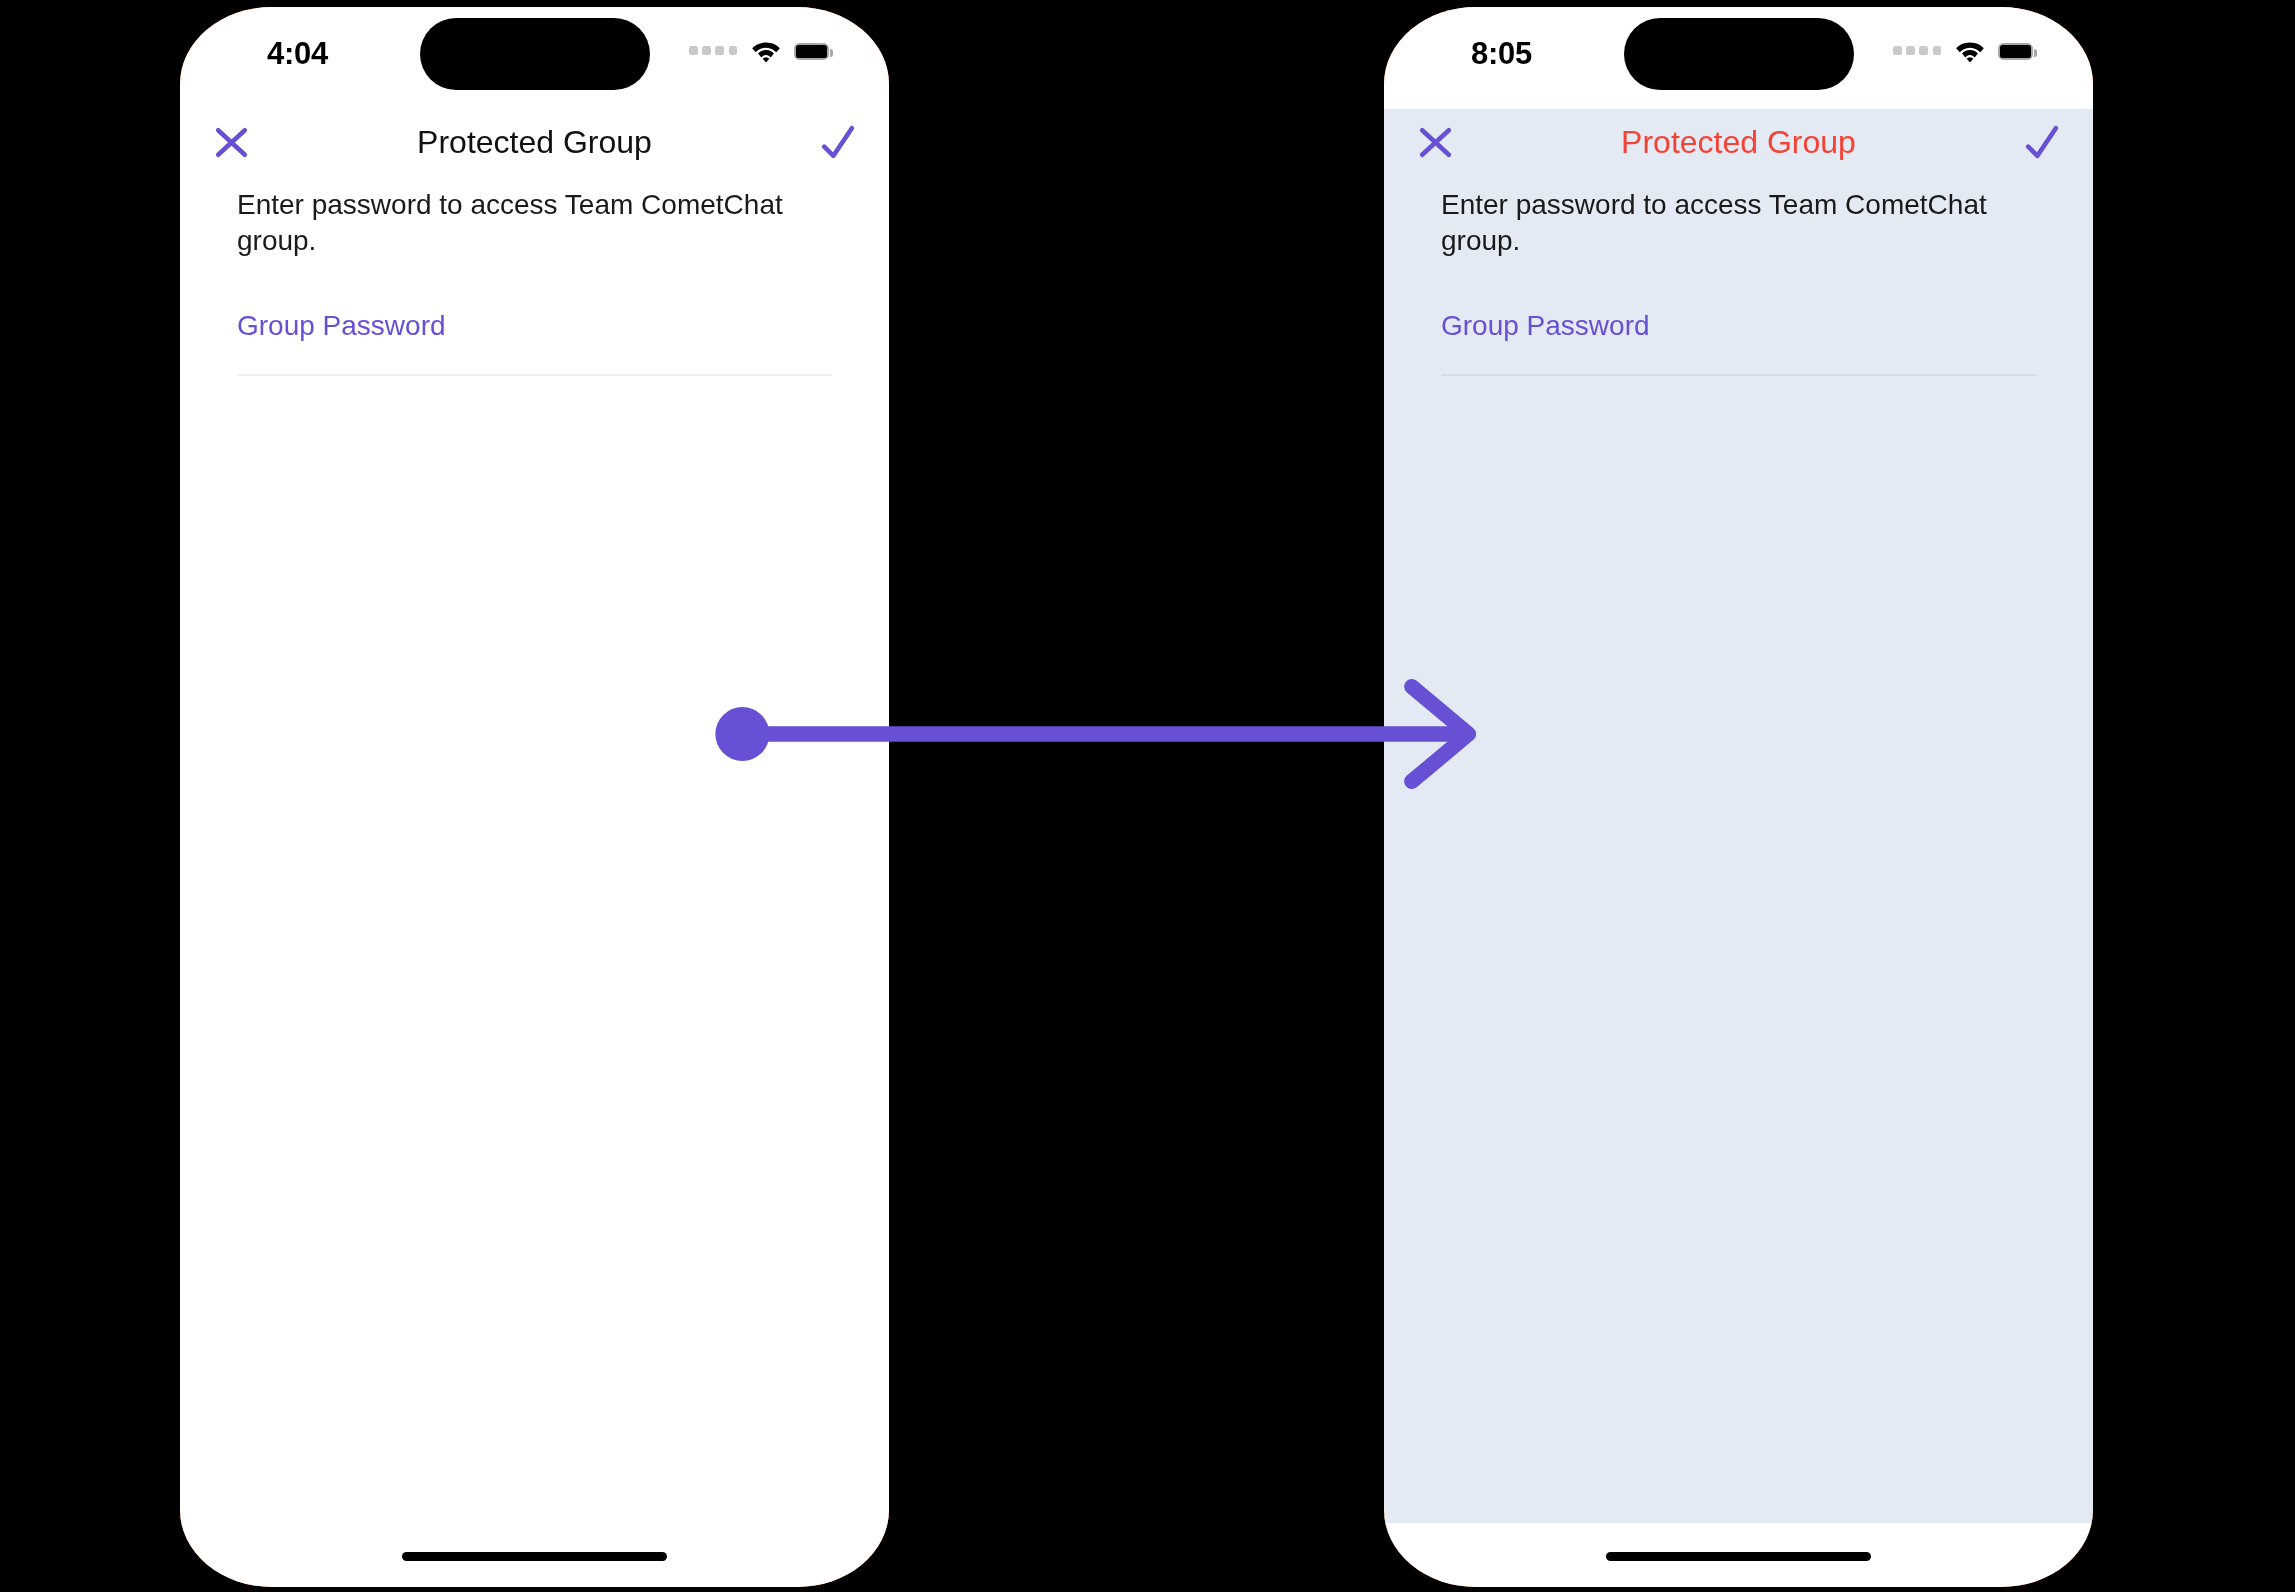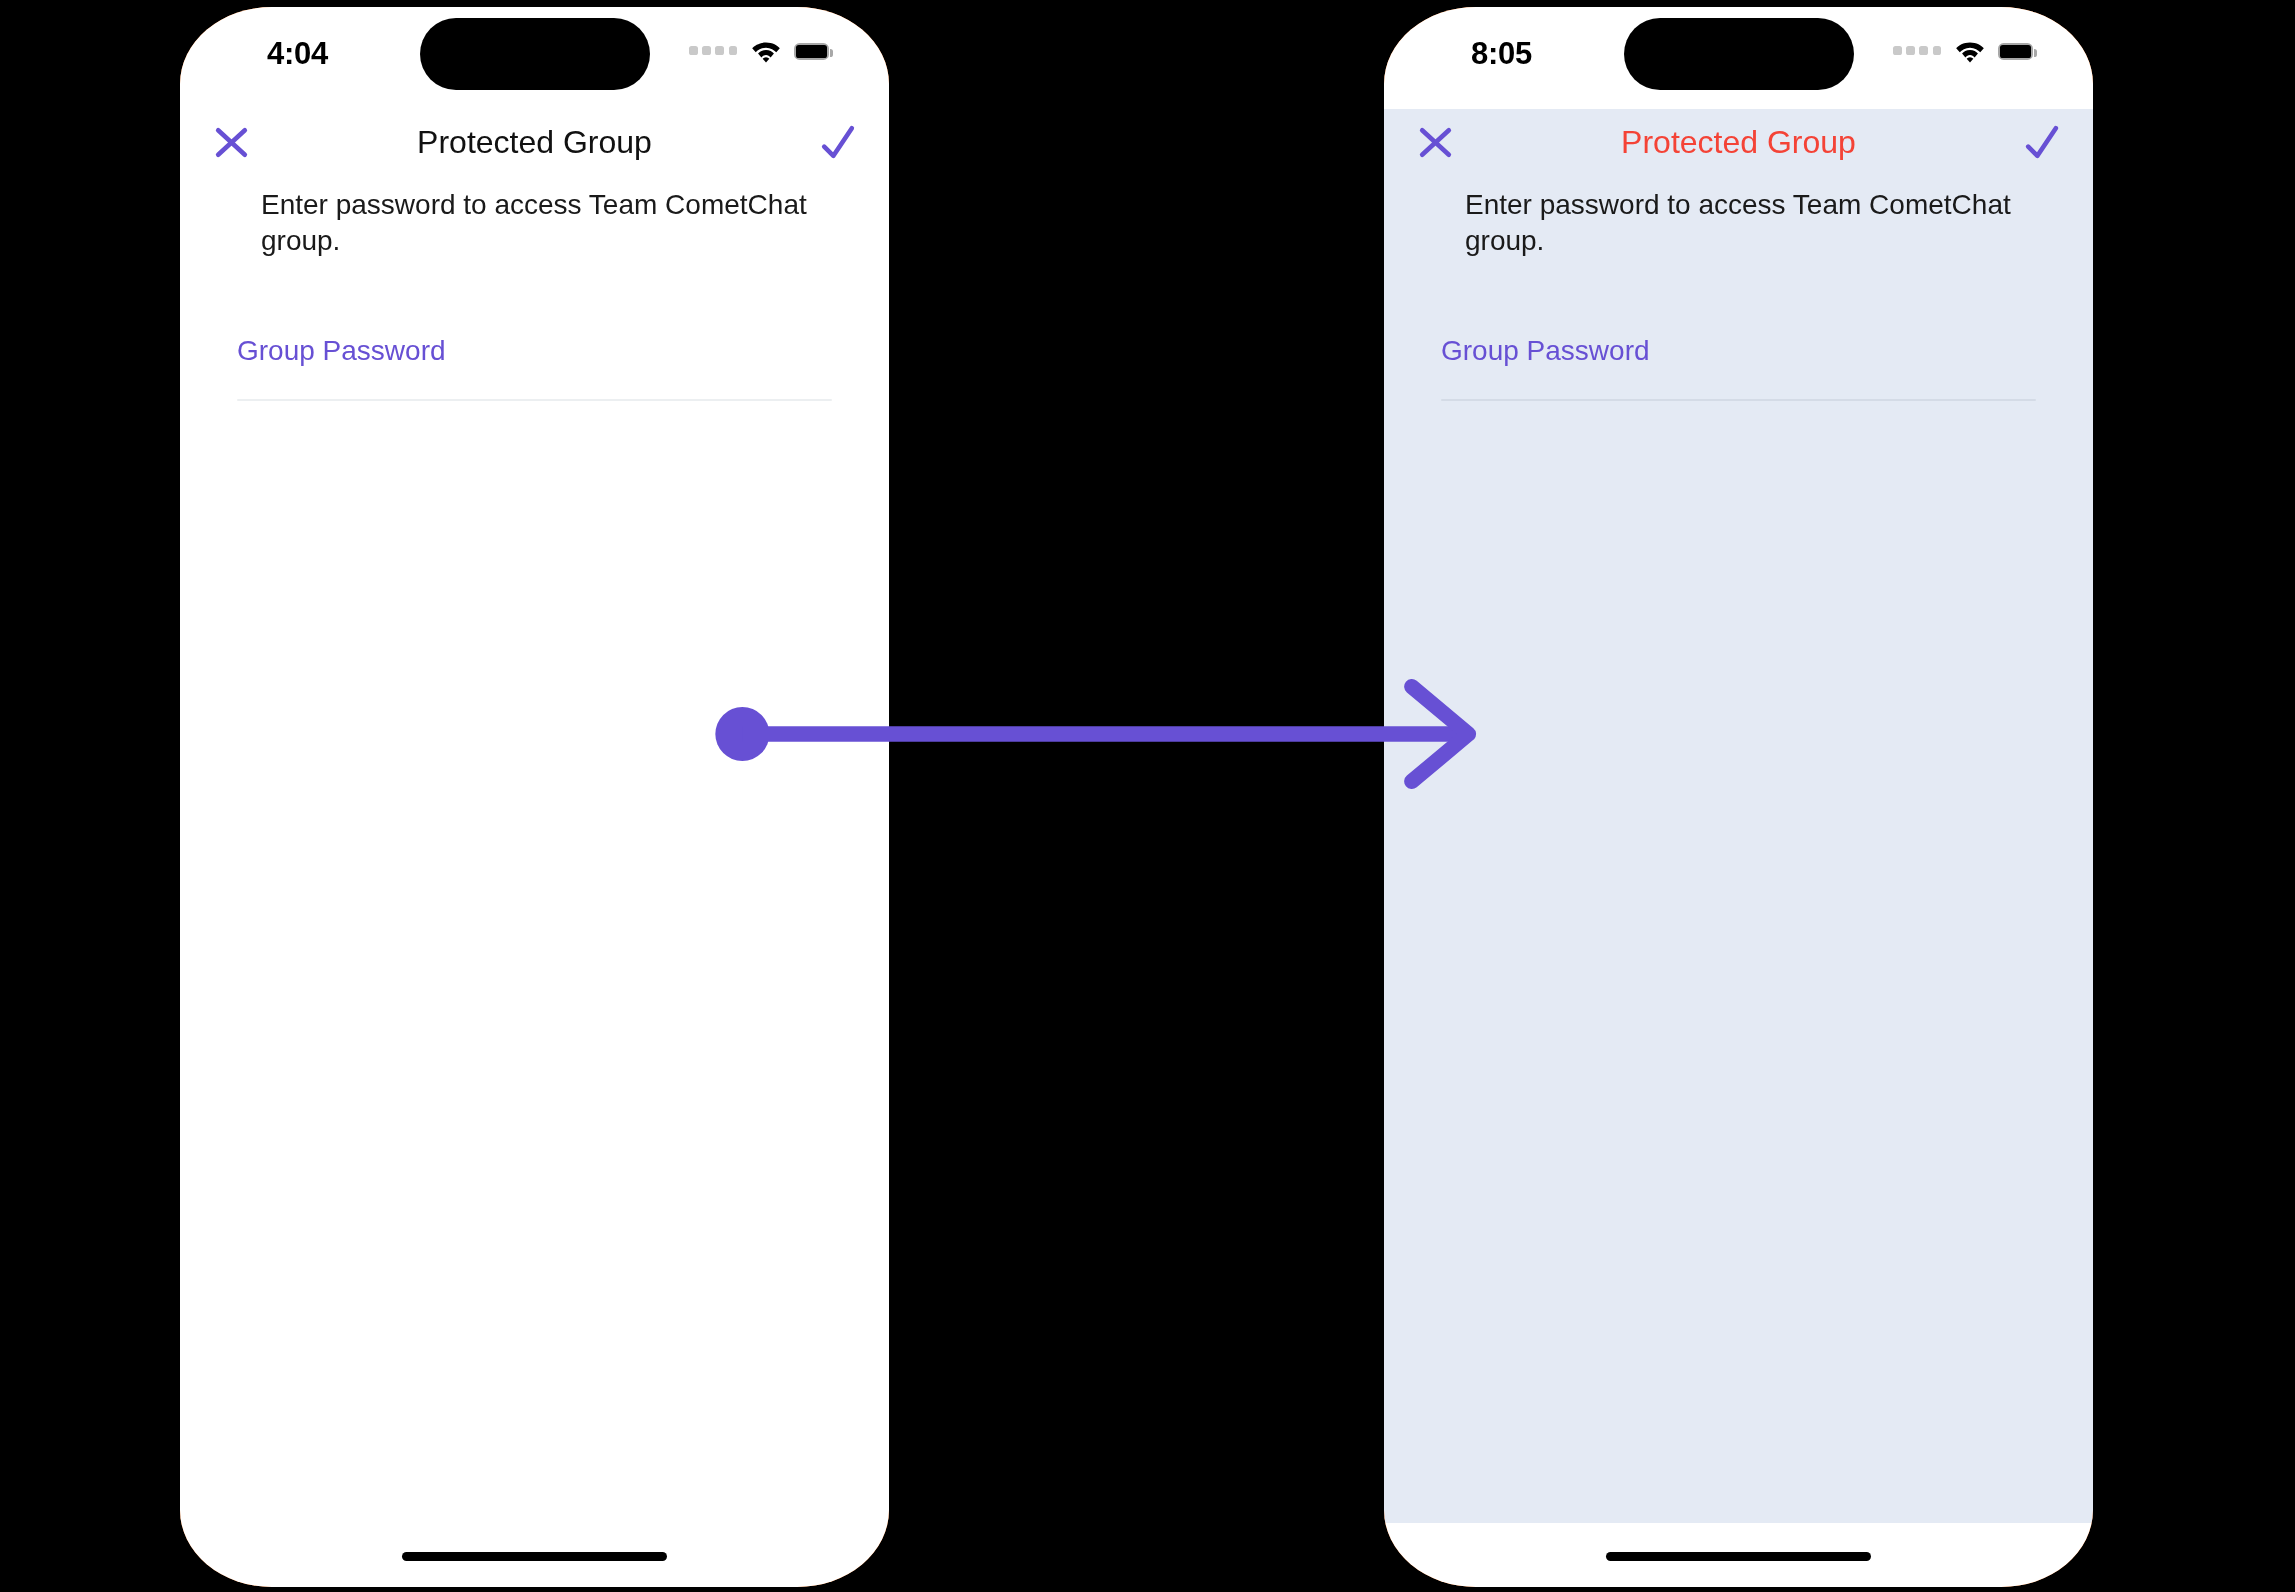--- a/index.html
+++ b/index.html
@@ -114,27 +114,26 @@
   .nav-title.red { color: #f44336; }
 
   .content { flex: 1 1 auto; padding: 0 57px; position: relative; }
 
   .desc {
     font-size: 28px;
     line-height: 1.26;
     color: #1a1a1a;
     margin-top: 11.2px;
     max-width: 602px;
-    margin-left: 24px;
   }
 
   .field-label {
     font-size: 28px;
     color: #6750d4;
-    margin-top: 77px;
+    margin-top: 52px;
   }
   .field-rule {
     margin-top: 32px;
     height: 2.6px;
     background: #eceff1;
     border-radius: 1.5px;
   }
   .appbody.lav .field-rule { background: #d4dbe6; }
 
   

